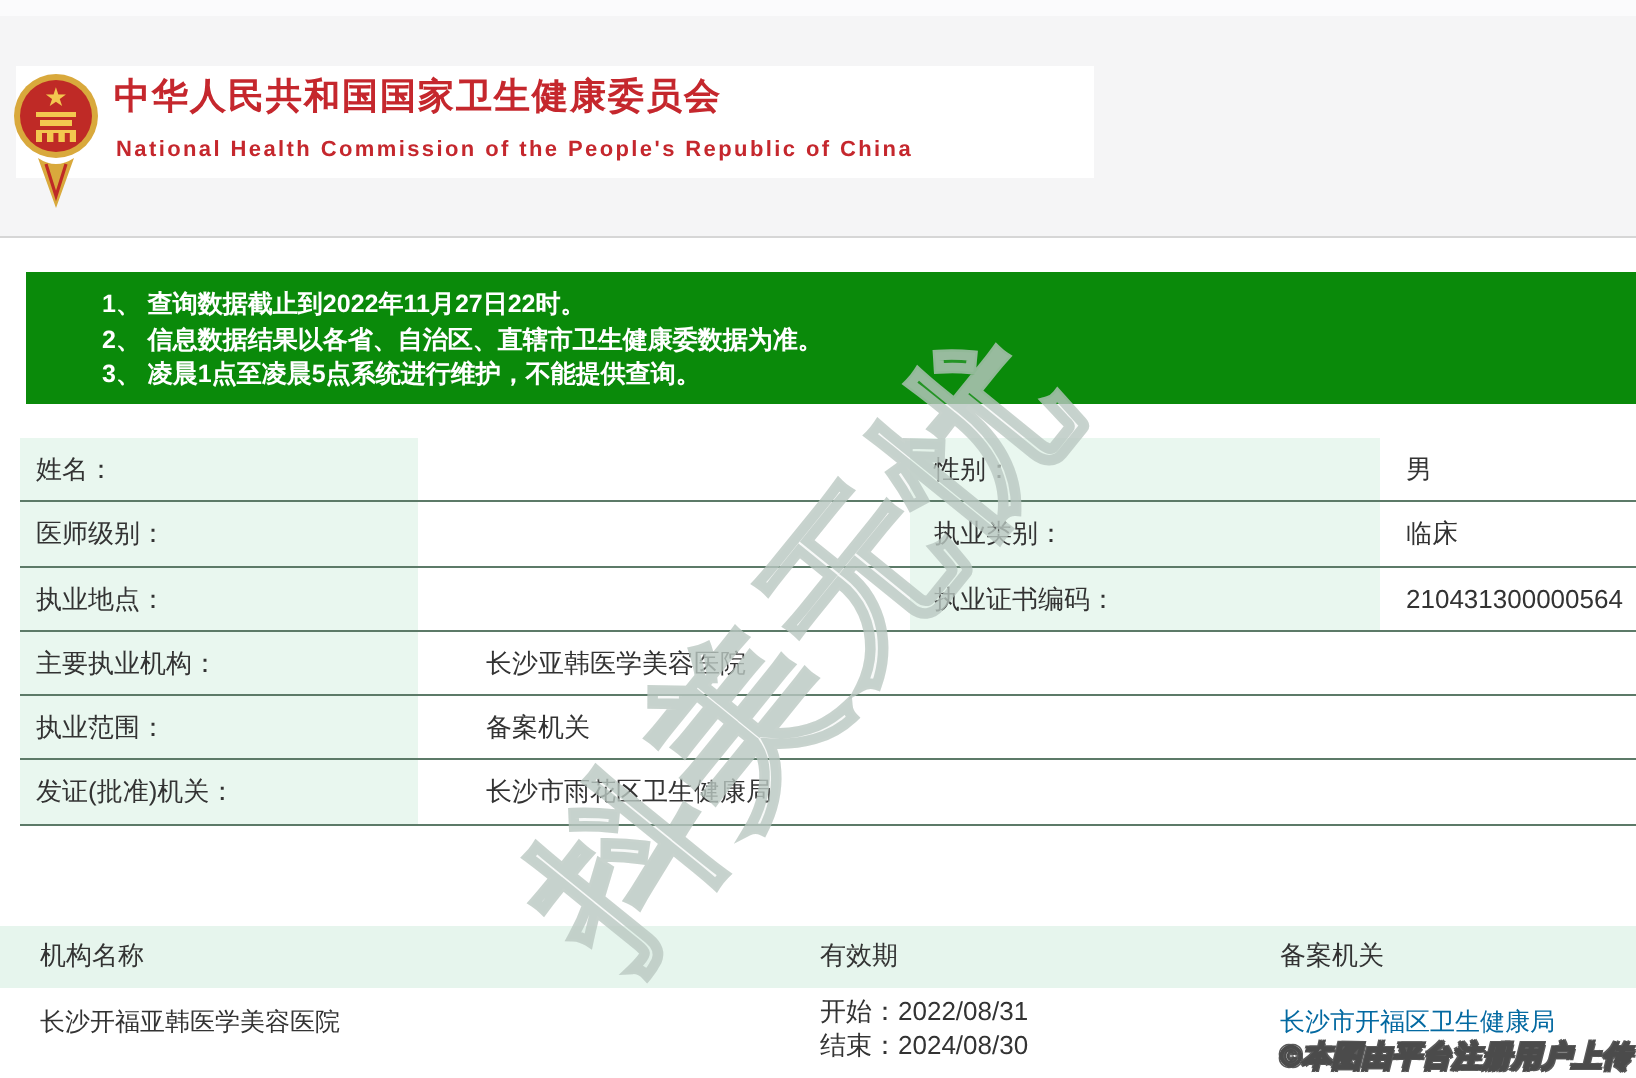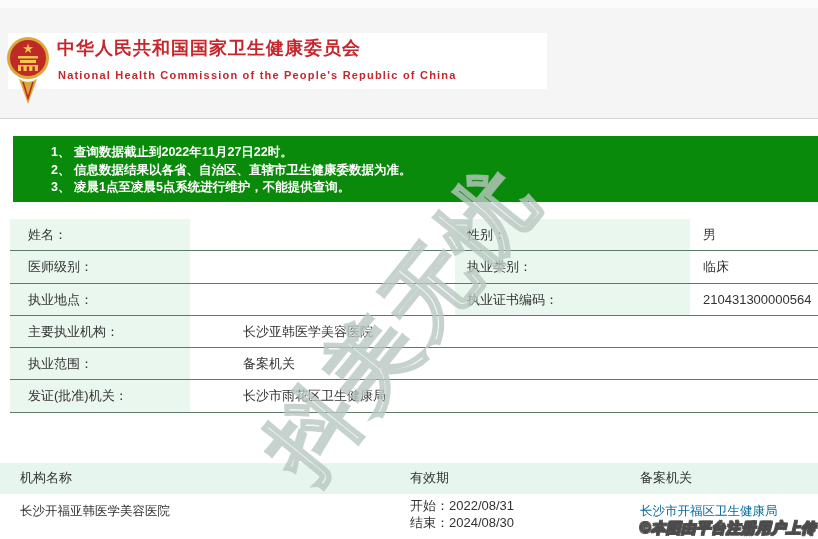--- a/index.html
+++ b/index.html
@@ -24,21 +24,21 @@
   .notice { position:absolute; left:13px; right:0; top:136px; height:66px;
             background:#0a8a0a; color:#ffffff; font-size:12.5px; font-weight:bold;
             padding:8px 0 0 38px; line-height:17.5px; }
   .notice div { white-space:nowrap; }
 
   
   .details { position:absolute; left:10px; right:0; top:219px; }
   .d-row { position:relative; height:32.3px; border-bottom:1px solid #5c7a68; background:#fff; }
   .cell { position:absolute; top:0; bottom:0; line-height:31px; font-size:13px; color:#333;
           overflow:hidden; white-space:nowrap; }
-  .c1 { left:0; width:180px; background:#e9f7ef; padding-left:18px; }
+  .c1 { left:0; width:199px; background:#e9f7ef; padding-left:8px; }
   .c2 { left:225px; width:220px; padding-left:8px;margin-top:39px; }
   .c3 { left:445px; width:235px; background:#e9f7ef; padding-left:12px; }
   .c4 { left:680px; right:0; padding-left:13px; }
   .c2w { left:225px; right:0; padding-left:8px; }
   .bold { font-weight:bold; }
 
   
   .section-band { position:absolute; left:0; top:419px; width:100%; height:28px;
                   background:#f2f2f3; text-align:center; line-height:28px;
                   font-size:13px; font-weight:bold; color:#333;margin-top:48px; }

